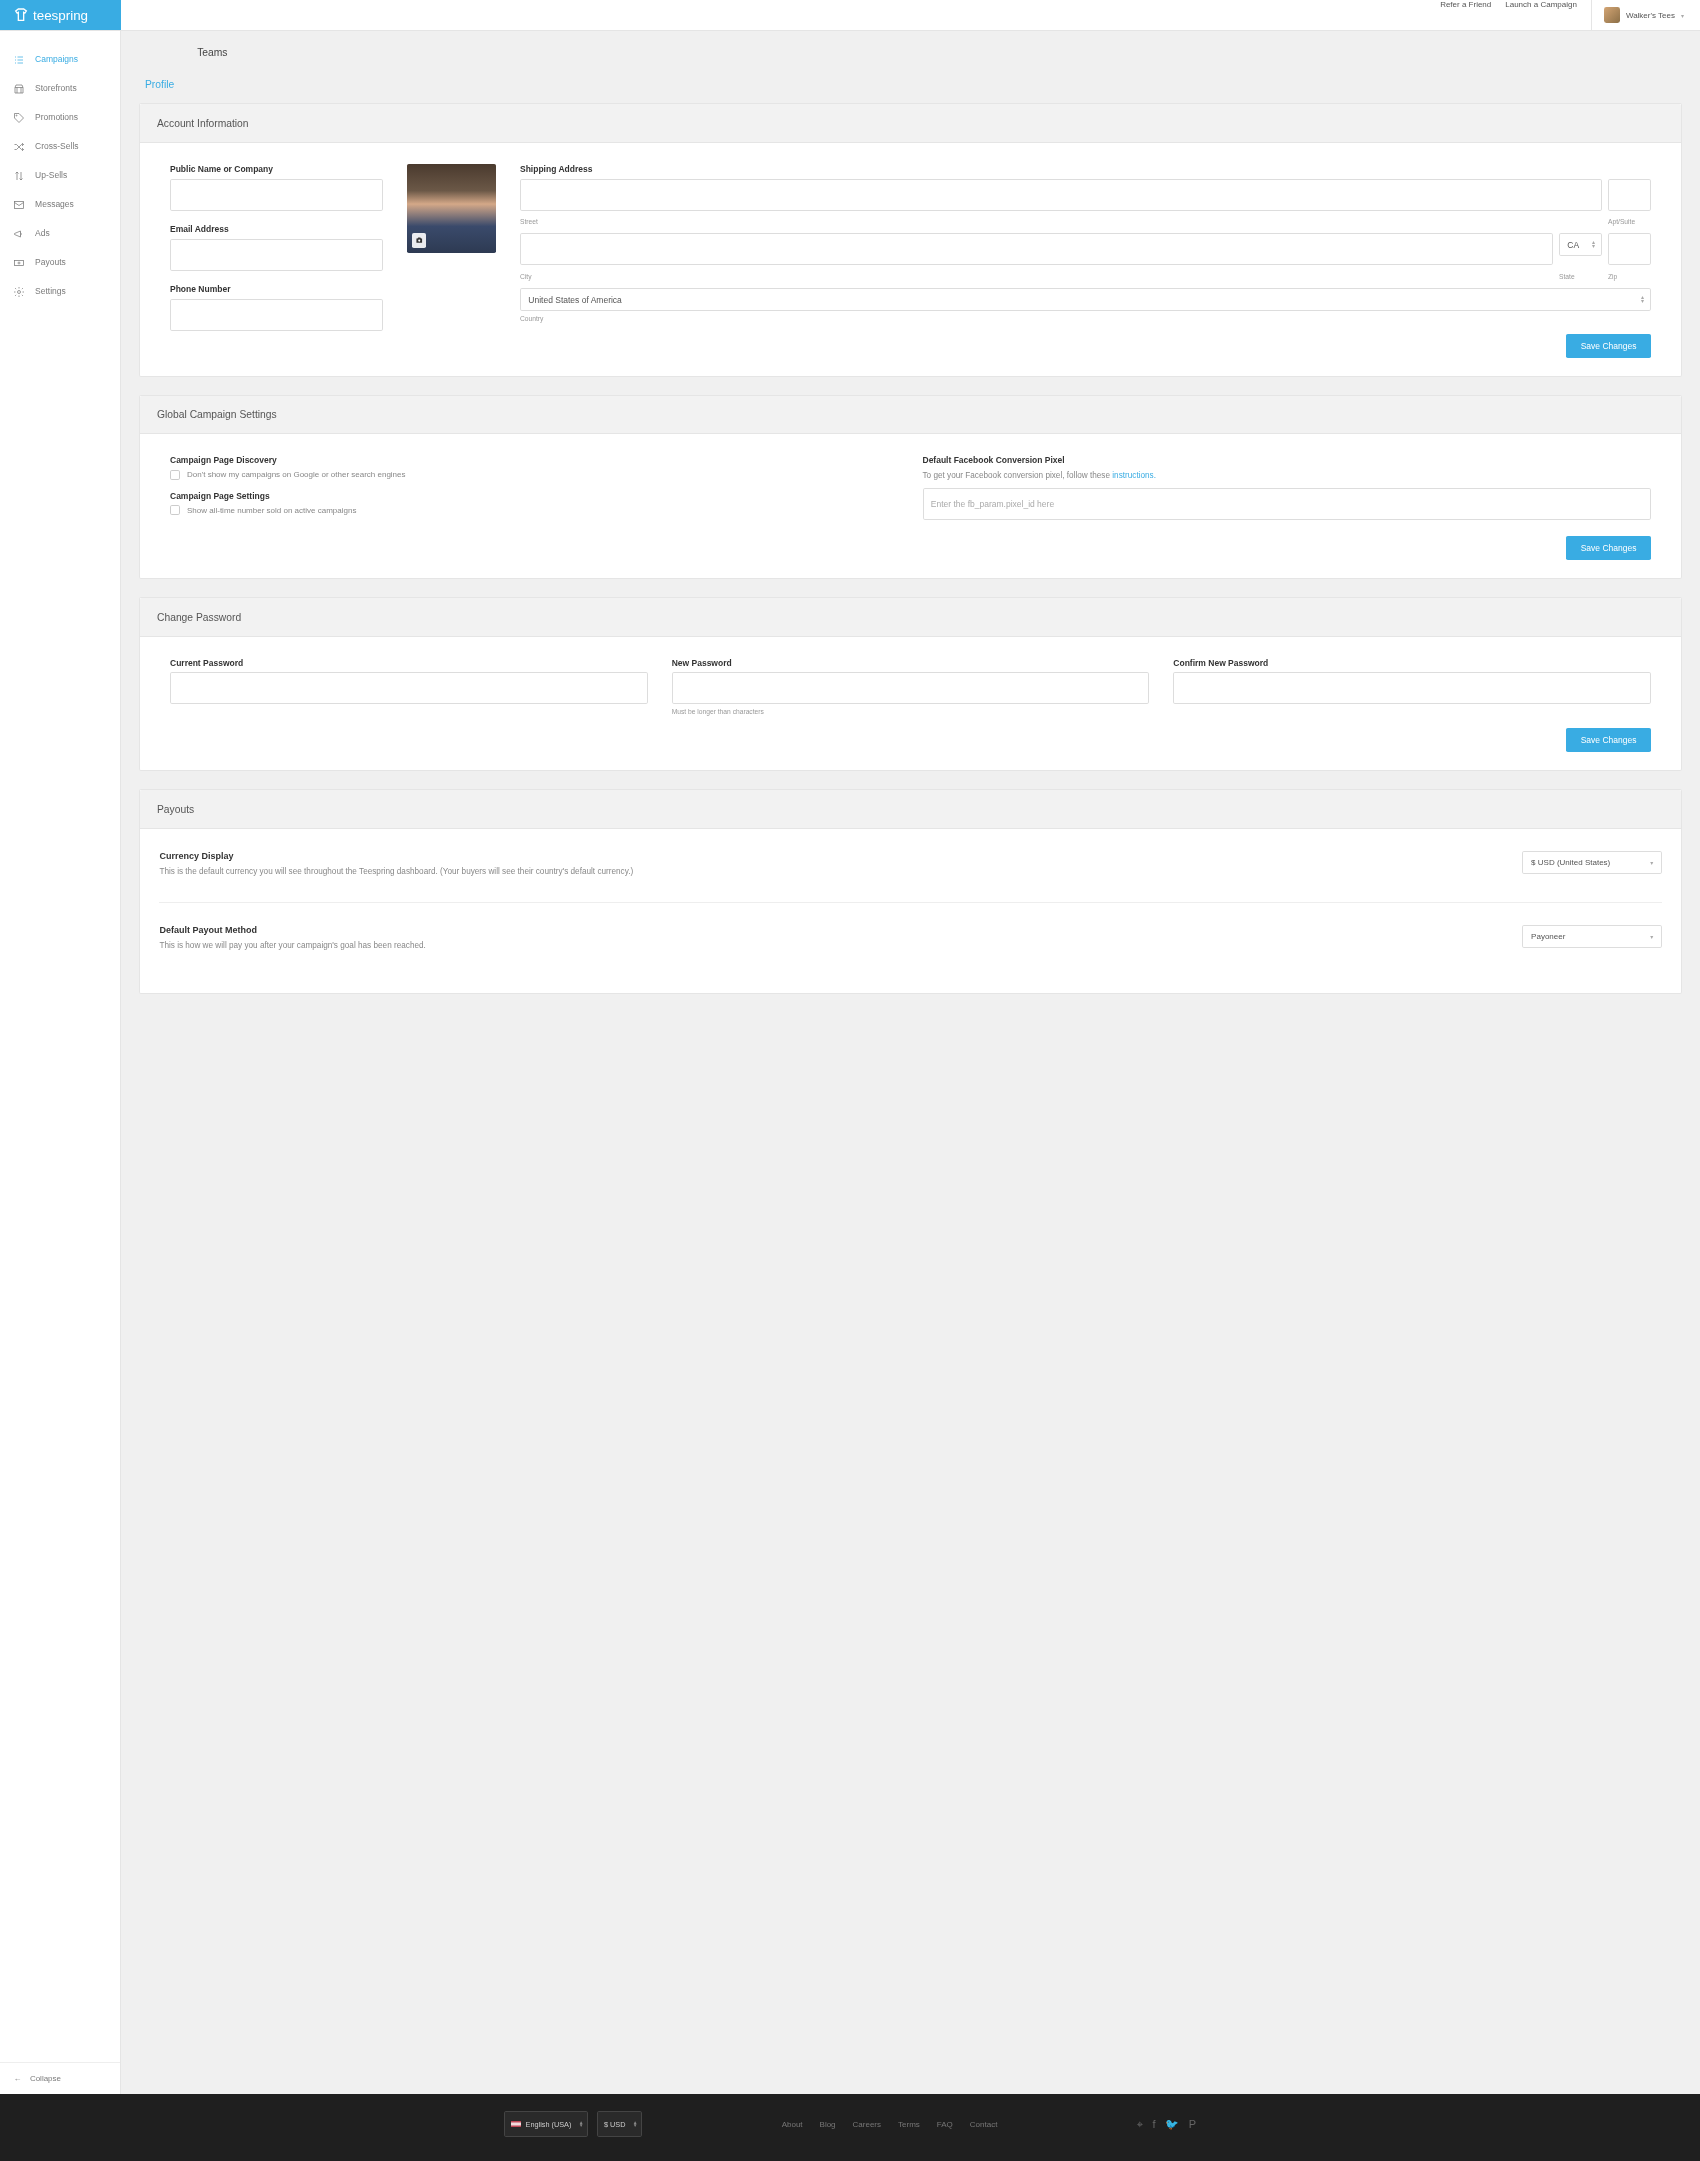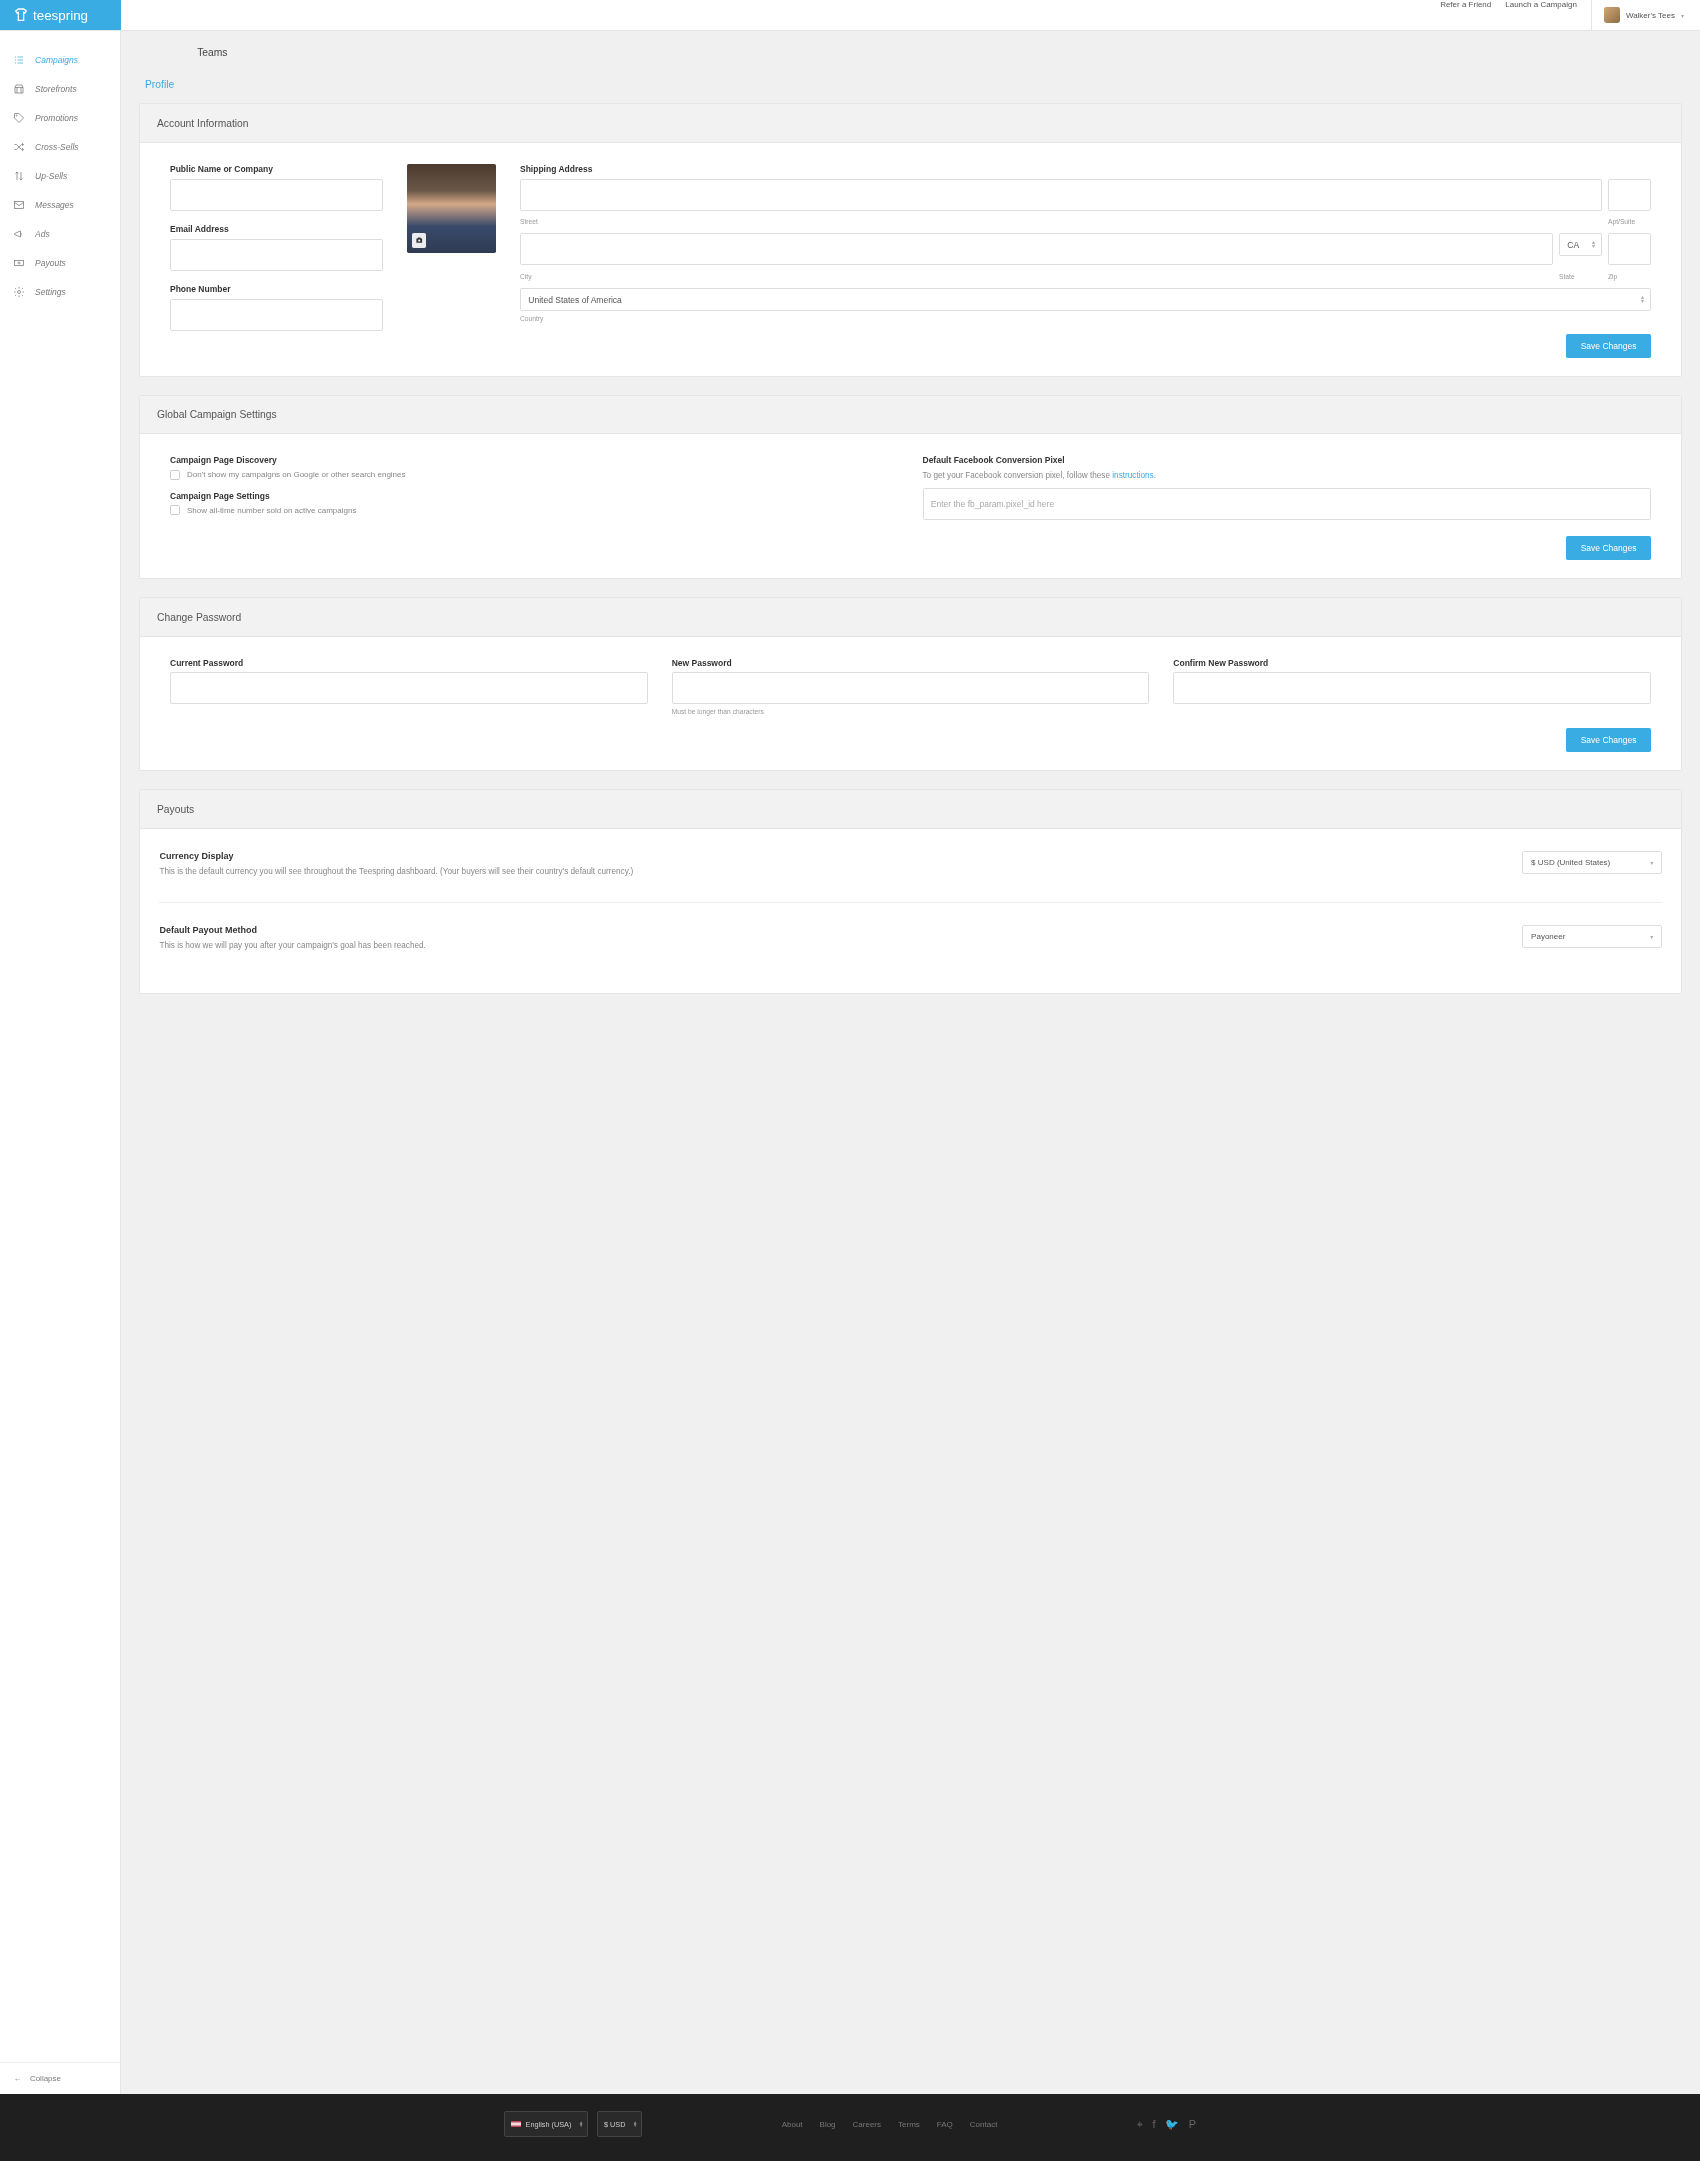--- a/index.html
+++ b/index.html
@@ -16,21 +16,21 @@
 .avatar-sm { width: 16px; height: 16px; border-radius: 2.4px; background: linear-gradient(135deg,#d4a574,#8b6f47); }
 .user-name { color: #555; font-size: 8px; }
 .chev-down { color: #aaa; font-size: 6px; }
 
 
 .shell { display: flex; min-height: calc(100vh - 31px - 67px); }
 
 
 .sidebar { width: 121px; background: #fff; border-right: 0.6px solid #e5e5e5; display: flex; flex-direction: column; }
 .nav-list { flex: 1; padding-top: 14.6px; }
-.nav-item { display: flex; align-items: center; padding: 8.5px 13.4px; color: #7a7a7a; font-size: 8.5px; gap: 9.7px; font-style: italic; }
+.nav-item { display: flex; align-items: flex-start; padding: 8.5px 13.4px; color: #7a7a7a; font-size: 8.5px; gap: 9.7px; }
 .nav-item.active { color: #39ace3; }
 .nav-item .ic { width: 12px; height: 12px; display: flex; align-items: center; justify-content: center; }
 .nav-item .ic svg { width: 12px; height: 12px; stroke: currentColor; fill: none; stroke-width: 1.5; }
 .collapse-btn { padding: 11px 13.4px; color: #7a7a7a; font-size: 8px; display: flex; align-items: center; gap: 8.5px; border-top: 0.6px solid #eee; }
 
 
 .main { flex: 1; padding: 0 18px 24px 18px; }
 .tabs { display: flex; gap: 23px; padding: 16px 6px 13.4px 6px; }
 .tab { font-size: 10.3px; color: #444; }
 .tab.active { color: #39ace3; margin-top: 32px; }

